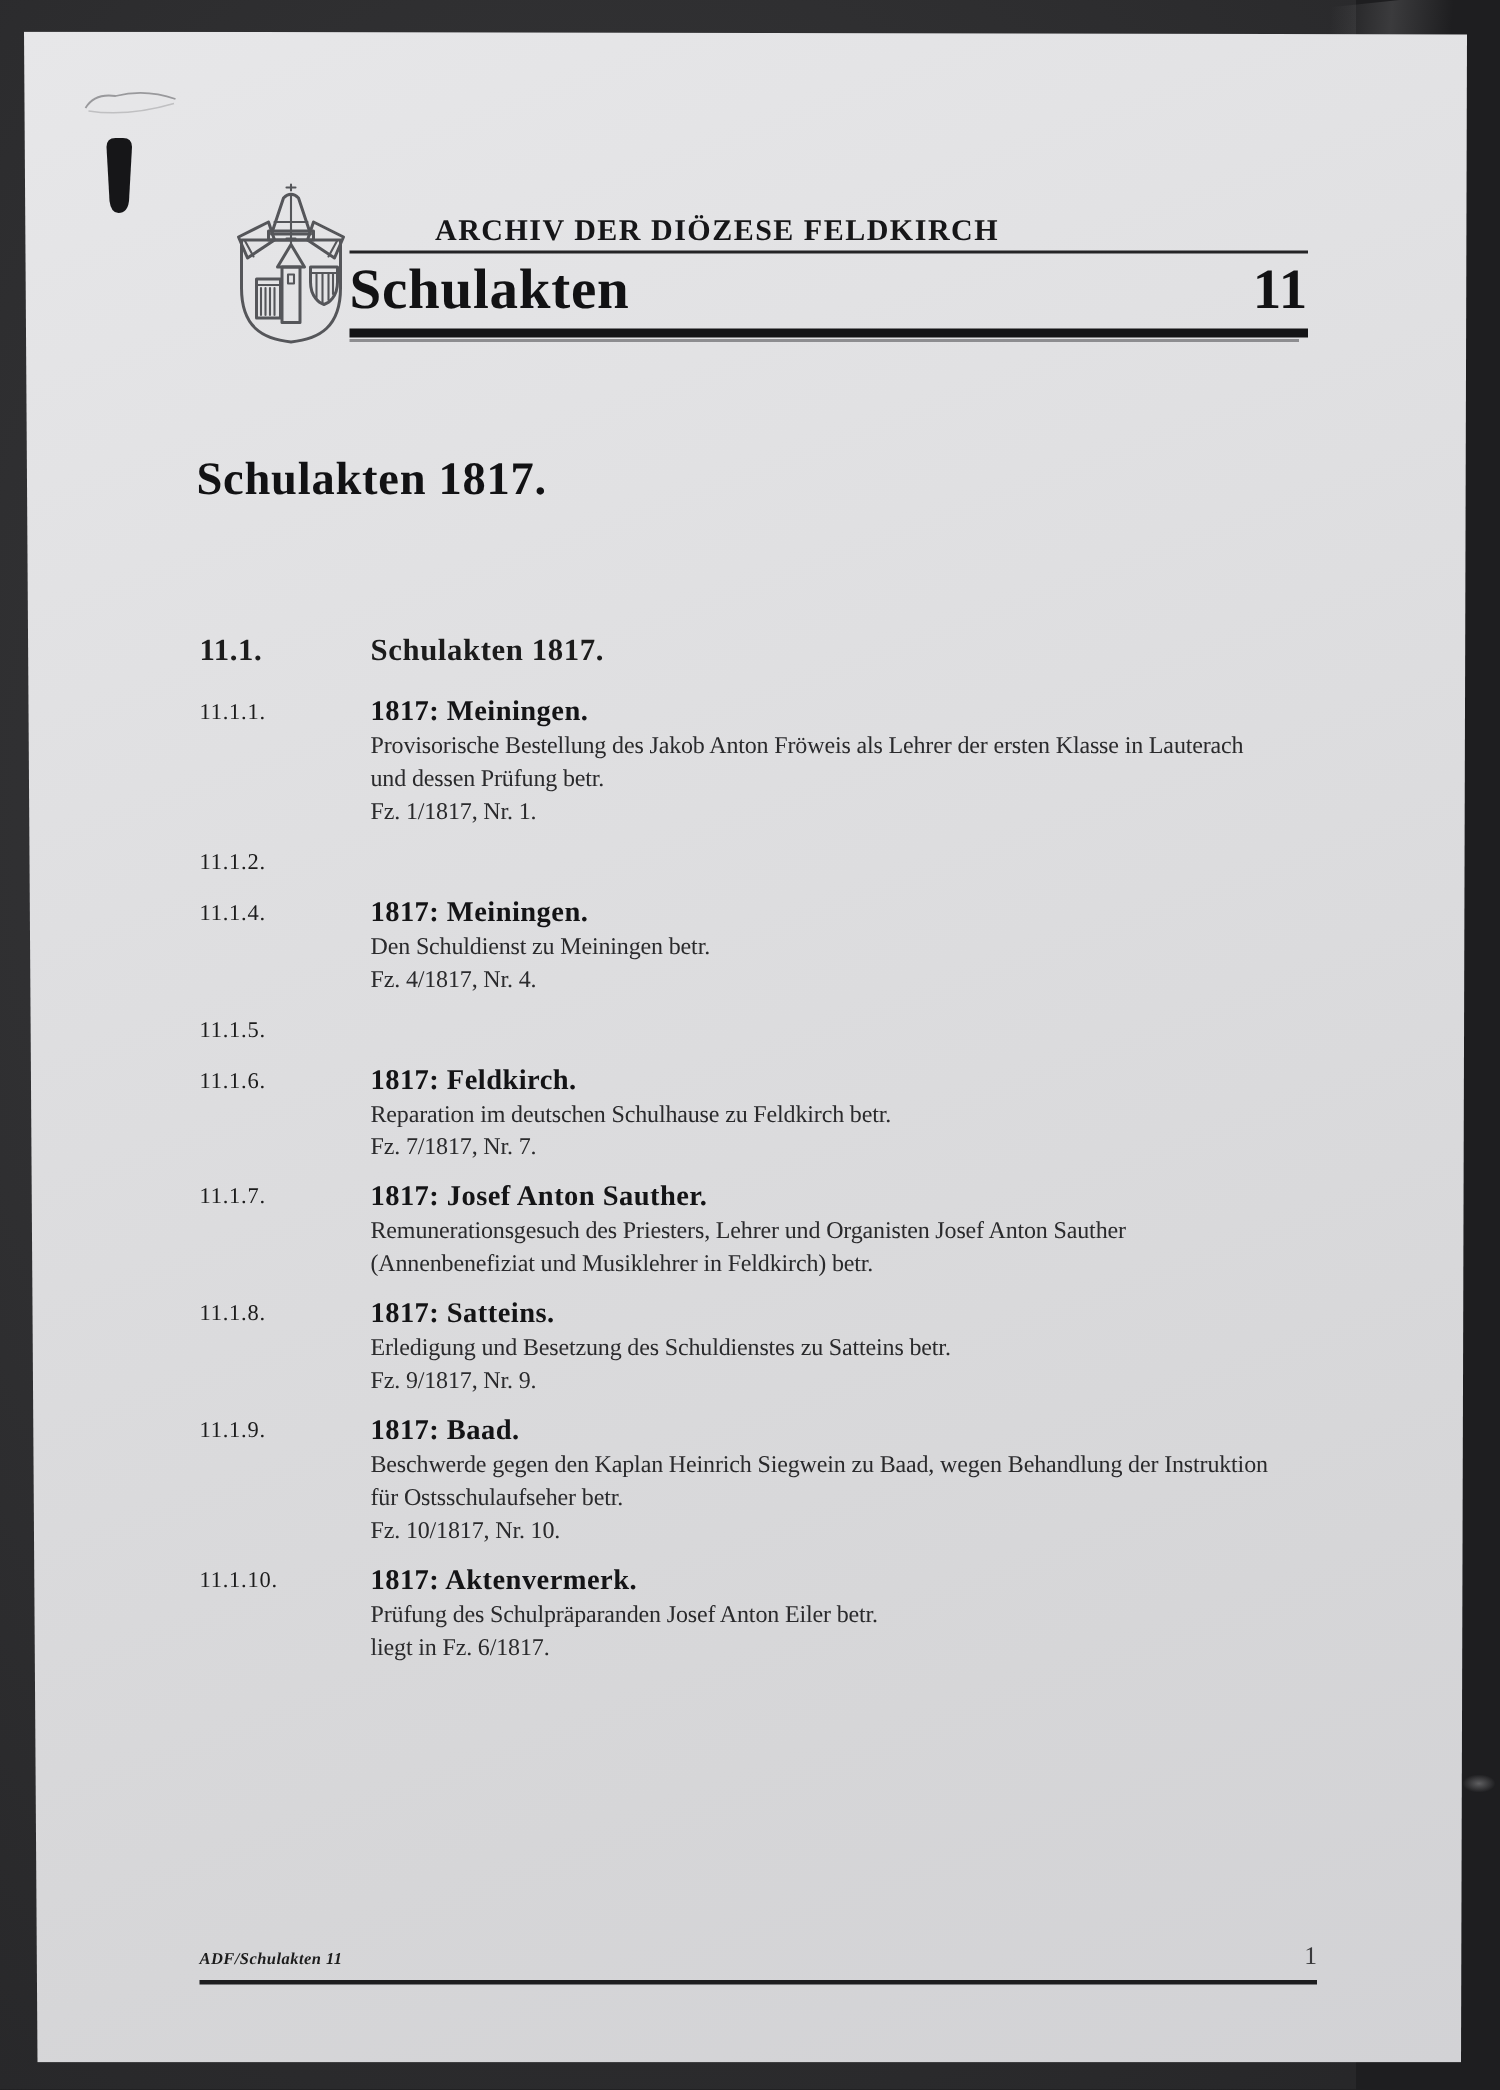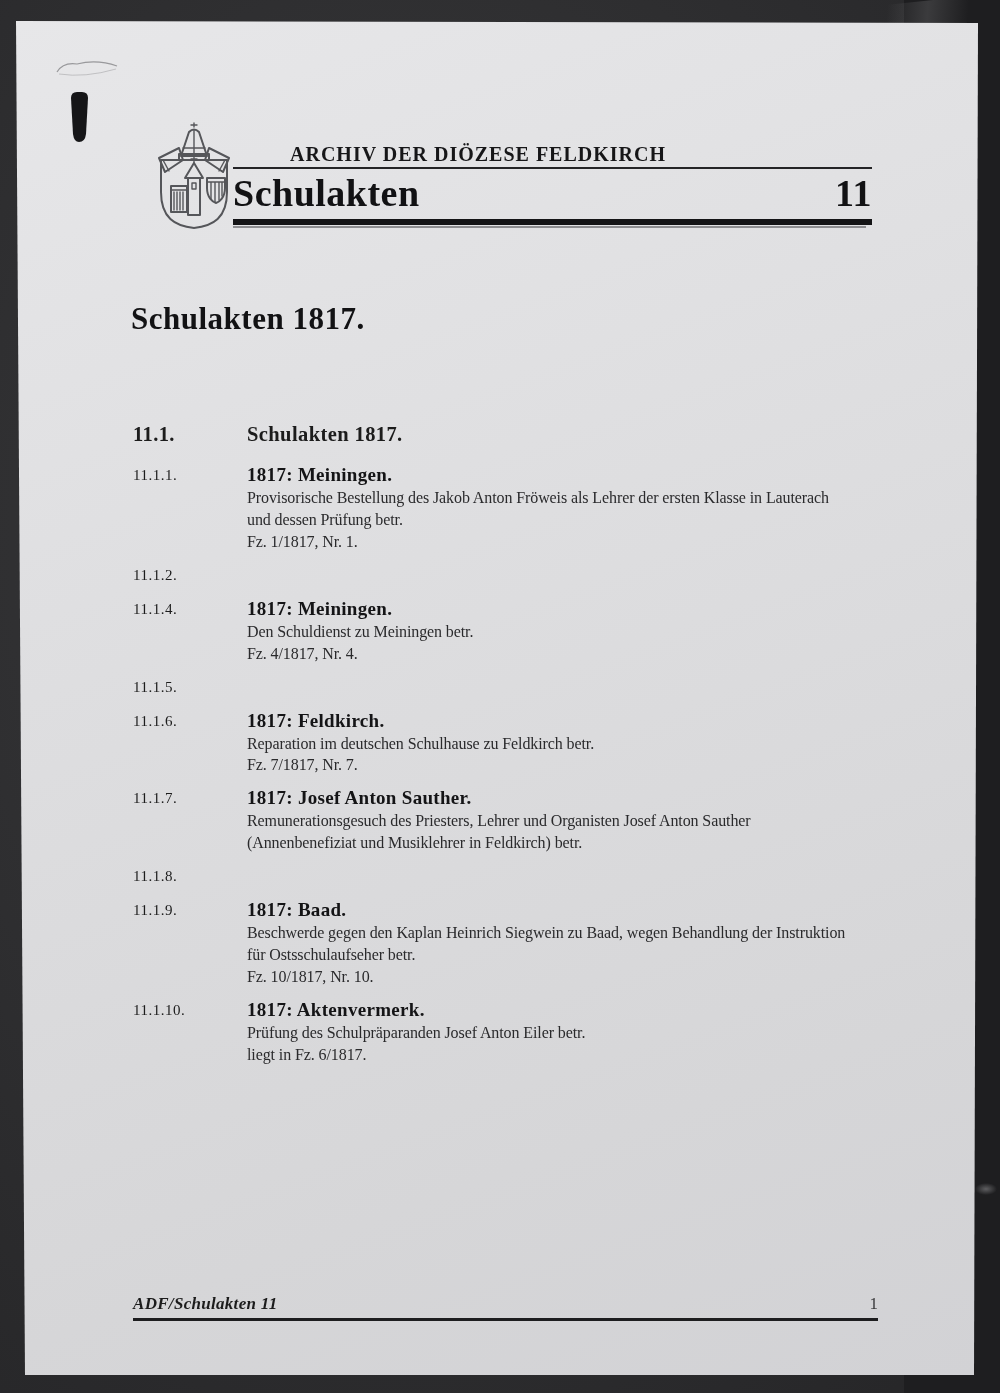--- a/index.html
+++ b/index.html
@@ -78,21 +78,21 @@
   .item-text{
     font-size:16px;line-height:21.9px;letter-spacing:-0.1px;
     white-space:pre;color:var(--body-ink);
   }
 
   .page-footer{
     position:absolute;left:117px;top:1272px;width:745px;
     display:flex;justify-content:space-between;align-items:baseline;
     border-bottom:3px solid #1d1d1f;padding-bottom:3px;
   }
-  .footer-label{font-size:17px;font-weight:bold;font-style:italic;letter-spacing:0.3px;line-height:22px;}
+  .footer-label{font-size:11px;font-weight:bold;font-style:italic;letter-spacing:0.3px;line-height:22px;}
   .footer-page{font-size:17px;line-height:22px;color:#3a3a3c;}
 </style>
 </head>
 <body>
 
 <div class="stage">
   <div class="scuff scuff-tr"></div>
   <div class="scuff scuff-br"></div>
 
   <div class="paper">
@@ -191,20 +191,25 @@
         <div class="item-num">11.1.7.</div>
         <div class="item-main">
           <div class="item-title">1817: Josef Anton Sauther.</div>
           <div class="item-text">Remunerationsgesuch des Priesters, Lehrer und Organisten Josef Anton Sauther
 (Annenbenefiziat und Musiklehrer in Feldkirch) betr.</div>
         </div>
       </div>
 
       <div class="item">
         <div class="item-num">11.1.8.</div>
+        <div class="item-main">
+          <div class="item-title">1817: Satteins.</div>
+          <div class="item-text">Erledigung und Besetzung des Schuldienstes zu Satteins betr.
+Fz. 9/1817, Nr. 9.</div>
+        </div>
       </div>
 
       <div class="item">
         <div class="item-num">11.1.9.</div>
         <div class="item-main">
           <div class="item-title">1817: Baad.</div>
           <div class="item-text">Beschwerde gegen den Kaplan Heinrich Siegwein zu Baad, wegen Behandlung der Instruktion
 für Ostsschulaufseher betr.
 Fz. 10/1817, Nr. 10.</div>
         </div>

